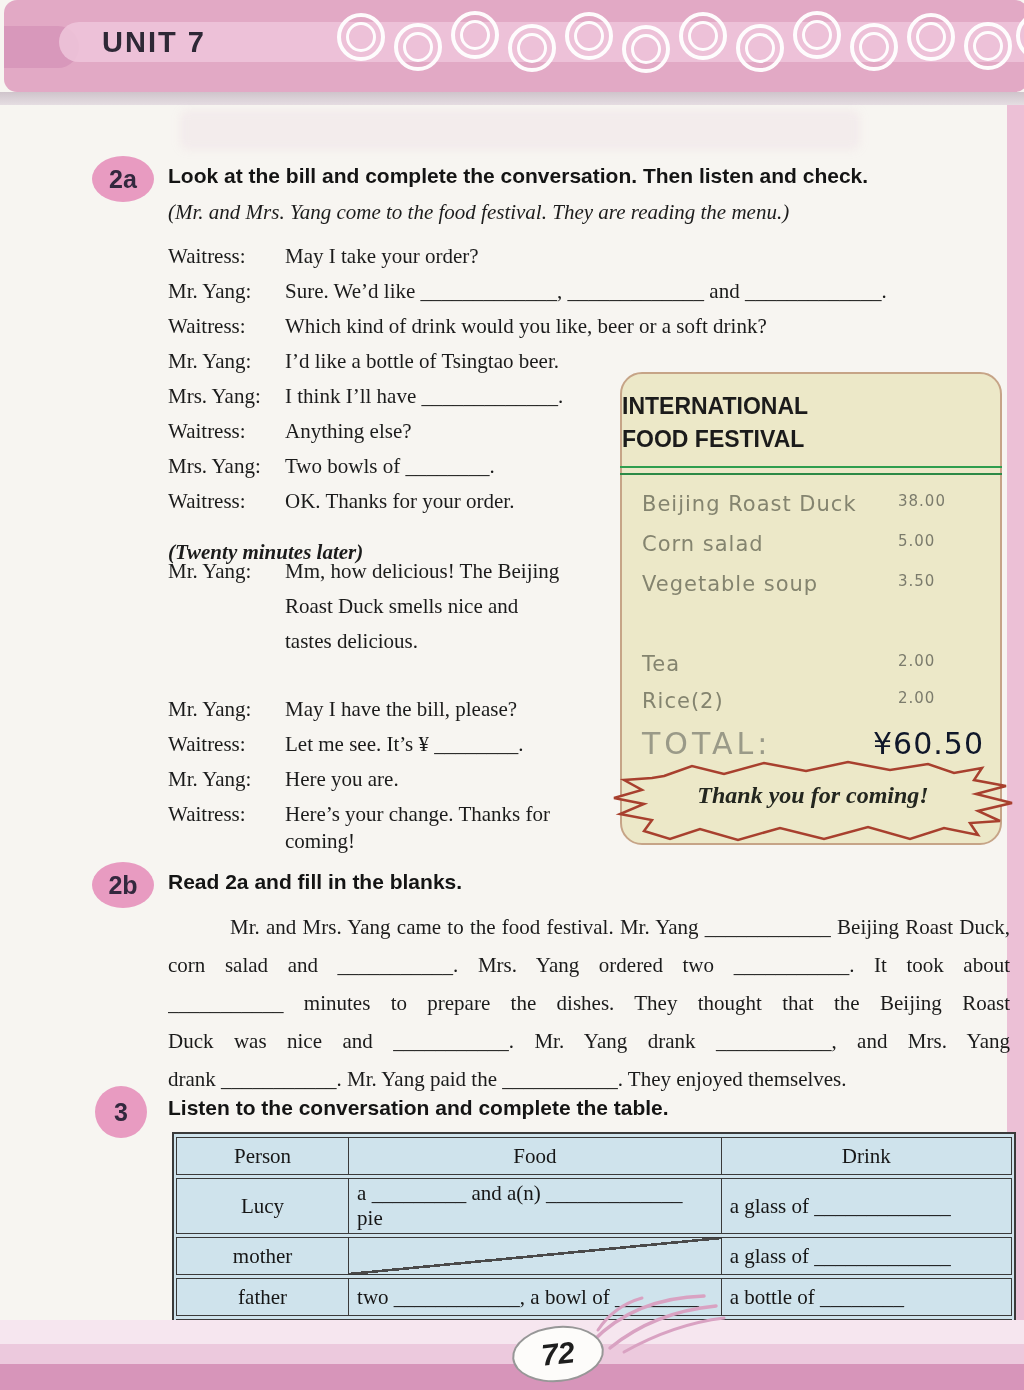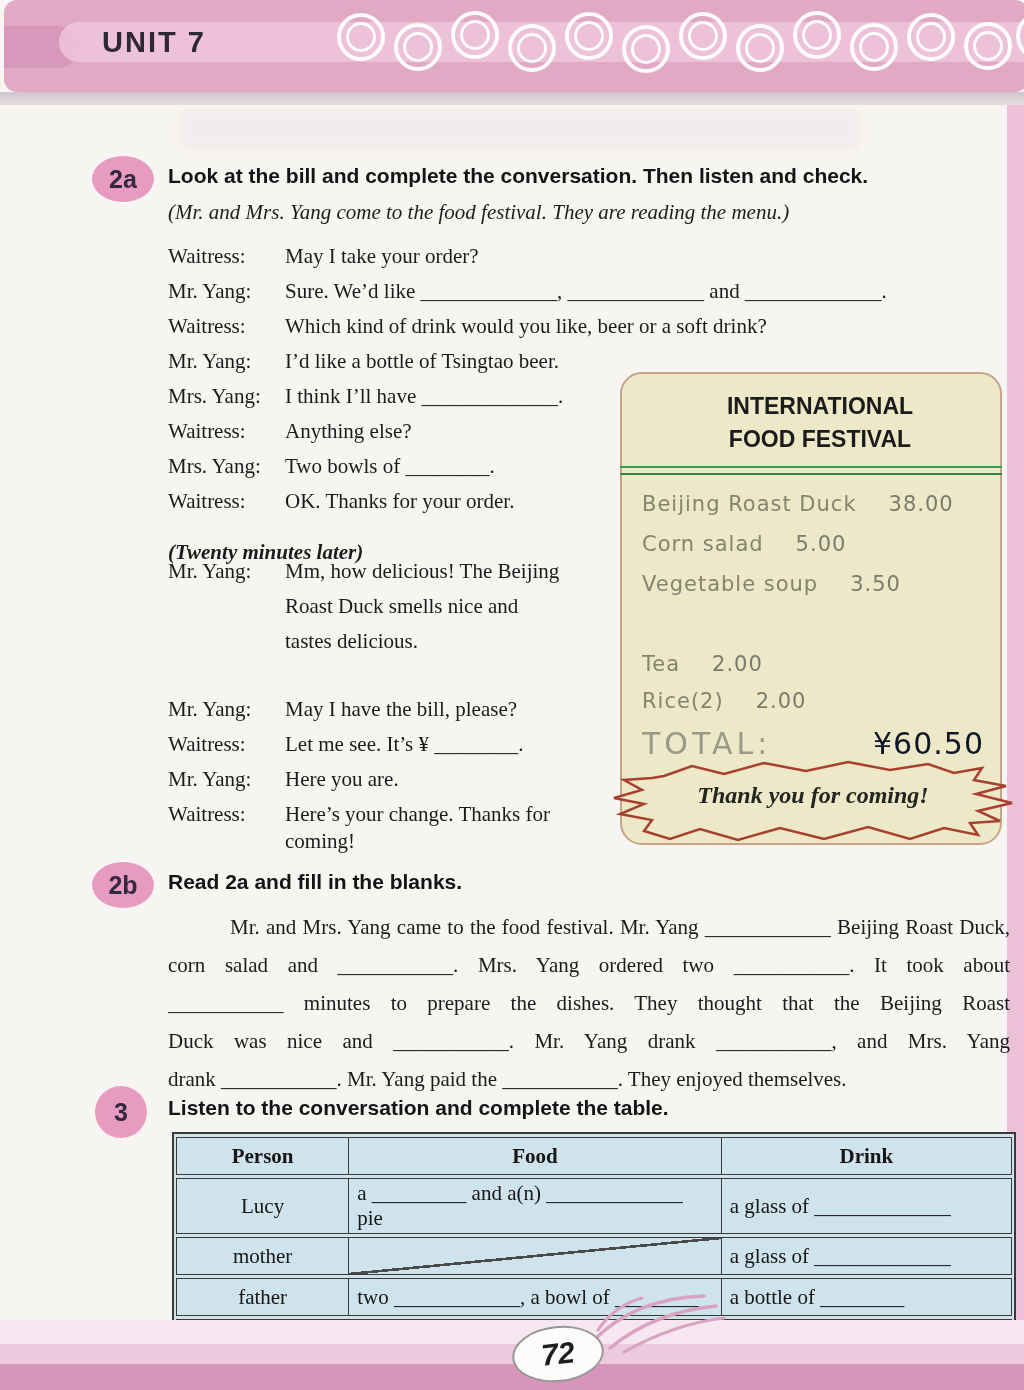--- a/index.html
+++ b/index.html
@@ -26,48 +26,48 @@
   
   .stage-note{position:absolute;left:168px;top:200px;font-style:italic;font-size:21px;color:#1c1c1c;}
   .dlg-row{position:absolute;left:168px;width:840px;display:flex;font-size:21px;color:#1b1b1b;}
   .dlg-speaker{width:117px;flex:0 0 117px;}
   .dlg-text{white-space:nowrap;}
   .dlg-stage{font-style:italic;font-weight:bold;margin-top:16px;}
 
   
   .menu-card{position:absolute;left:620px;top:372px;width:382px;height:473px;background:#ece8c8;
              border:2px solid #c6a487;border-radius:22px;box-sizing:border-box;}
-  .menu-title{position:absolute;left:9px;top:16px;width:100%;text-align:center;
+  .menu-title{position:absolute;left:0;top:16px;width:100%;
               font-family:"Liberation Sans",sans-serif;font-weight:bold;font-size:23px;color:#1b1b1b;line-height:1.45;}
   .menu-rule{position:absolute;left:-2px;top:92px;width:382px;height:5px;
              border-top:2.5px solid #2f9e4e;border-bottom:2px solid #2c8a46;}
-  .menu-item{position:absolute;left:20px;width:342px;display:flex;
-             font-family:"DejaVu Sans",sans-serif;font-size:21px;letter-spacing:1px;color:#84846f;gap:32px;}
-  .menu-price{width:86px;flex:0 0 86px;font-size:21px;color:#7b7b6c;}
+  .menu-item{position:absolute;left:20px;width:342px;display:flex;justify-content:space-between;
+             font-family:"DejaVu Sans",sans-serif;font-size:21px;letter-spacing:1px;color:#84846f;}
+  .menu-price{width:86px;flex:0 0 86px;font-size:15px;color:#7b7b6c;}
   .menu-total{position:absolute;left:20px;top:352px;width:342px;display:flex;justify-content:space-between;align-items:baseline;
               font-family:"DejaVu Sans",sans-serif;color:#9a9a88;}
   .menu-total-label{font-size:30px;letter-spacing:4px;}
   .menu-total-value{font-size:30px;color:#0f172a;letter-spacing:1px;}
   .starburst{position:absolute;left:-14px;top:378px;width:410px;height:96px;}
   .starburst-text{position:absolute;left:0;top:30px;width:410px;text-align:center;
                   font-family:"Liberation Serif",serif;font-weight:bold;font-style:italic;font-size:24px;color:#23261f;}
 
   
   .para-line{position:absolute;left:168px;width:842px;height:38px;line-height:38px;overflow:hidden;
              font-size:21px;color:#1b1b1b;text-align:justify;}
   .para-line.just::after{content:"";display:inline-block;width:100%;}
   .para-line.indent{text-indent:62px;}
 
   
   .tbl-wrap{position:absolute;left:172px;top:1132px;width:844px;background:#cfe3ec;
             border:2.5px solid #3a3a3a;box-sizing:border-box;padding:0 2px;}
   .tbl{width:100%;border-collapse:separate;border-spacing:0 3px;font-size:21px;color:#161616;}
   .tbl td{border:1.6px solid #3a3a3a;padding:2px 8px;height:32px;background:transparent;}
   .tbl td + td{border-left:none;}
-  .tbl .hd{font-weight:bold;text-align:center;margin-top:8px;}
+  .tbl .hd{font-weight:normal;text-align:center;margin-top:8px;}
   .tbl .c-person{width:164px;text-align:center;}
   .tbl .c-food{width:376px;}
   .tbl .c-drink{width:286px;}
   .tbl .diag{background-image:linear-gradient(to bottom right,
               transparent calc(50% - 1.3px), #4a4a4a calc(50% - 1.3px),
               #4a4a4a calc(50% + 1.3px), transparent calc(50% + 1.3px));}
   .tbl .total-cell{text-align:right;padding-right:28px;font-weight:bold;height:34px;}
 
   
   .band1{position:absolute;left:0;top:1320px;width:1024px;height:24px;background:#f6e6ef;}

